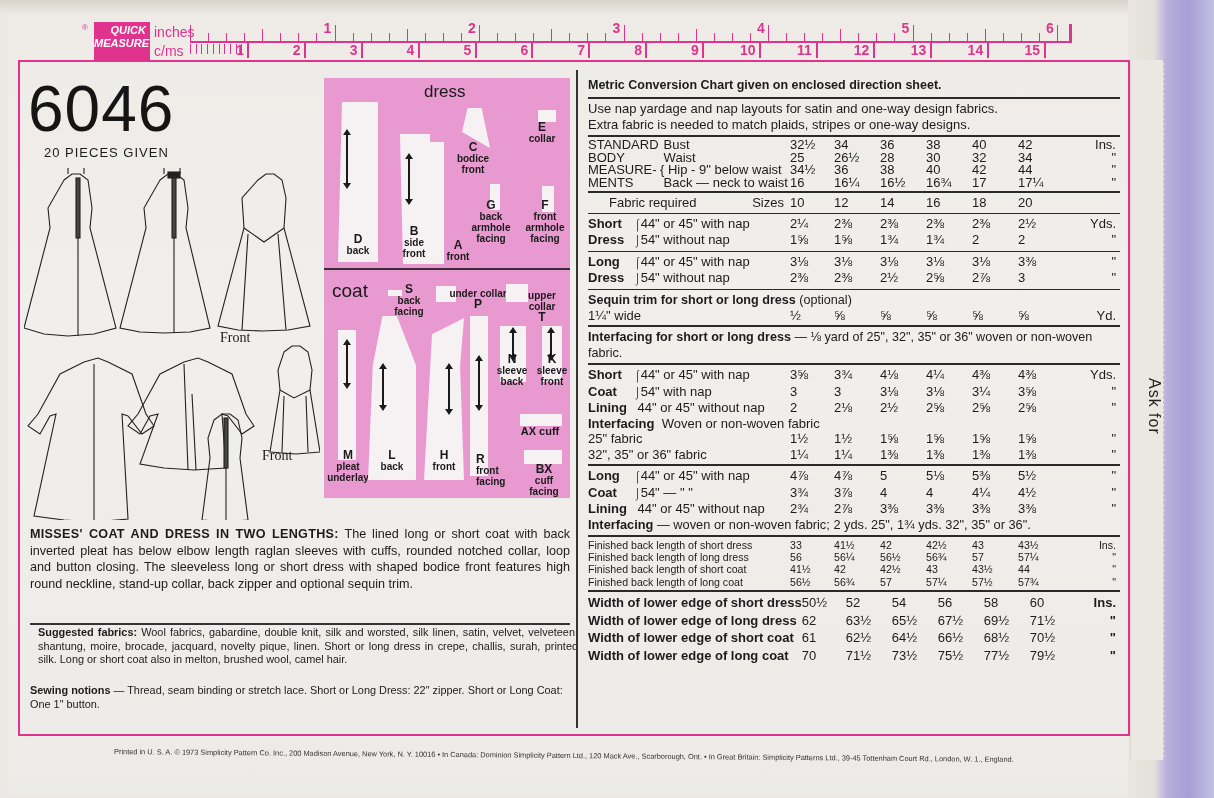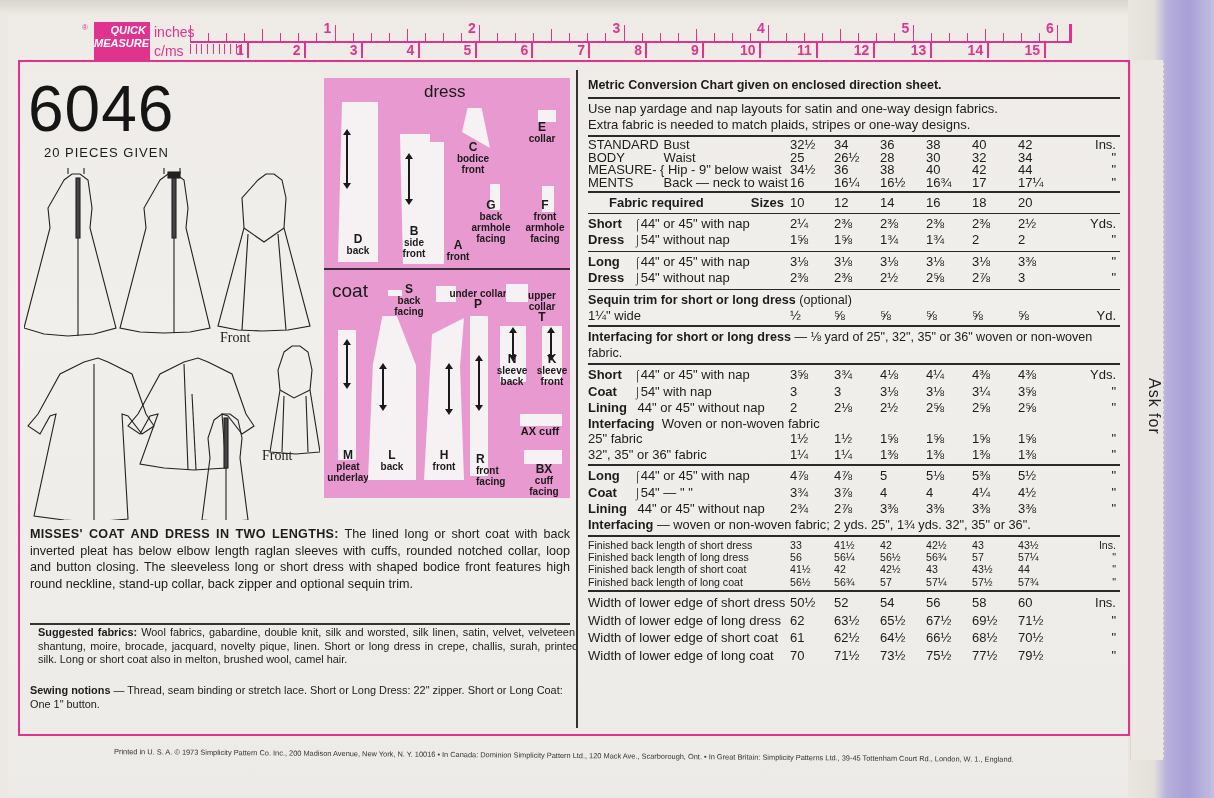--- a/index.html
+++ b/index.html
@@ -116,23 +116,23 @@
   
   .chart { position: absolute; left: 588px; top: 78px; width: 532px; }
   .chart .hdr { font-size: 12.5px; font-weight: bold; height: 17px; }
   .chart .note { font-size: 13px; line-height: 16px; }
   .hr { height: 2px; background: #2a2a2a; margin: 2px 0; }
   .hr-thin { height: 1px; background: #2a2a2a; margin: 2px 0; }
   table.grid { border-collapse: collapse; width: 532px; }
   table.grid td { padding: 0; white-space: nowrap; vertical-align: baseline; }
   .std td { font-size: 13px; line-height: 12.5px; }
   .fab td { font-size: 13px; line-height: 15.5px; }
-  .fab .b { font-weight: bold; padding-left: 21px; }
+  .fab .b { font-weight: normal; padding-left: 21px; }
   .garm td { font-size: 10.6px; line-height: 12.4px; }
-  .width td { font-size: 13px; line-height: 17.5px; font-weight: normal; }
+  .width td { font-size: 13px; line-height: 17.5px; font-weight: bold; }
   .width td.v { font-weight: normal; }
   .v { text-align: left; }
   .u { text-align: right; padding-right: 4px !important; }
   .footer {
     position: absolute; left: 114px; top: 751px; font-size: 7.4px; color: #333; white-space: nowrap;
     transform: rotate(0.5deg);
   }
 </style>
 </head>
 <body>

